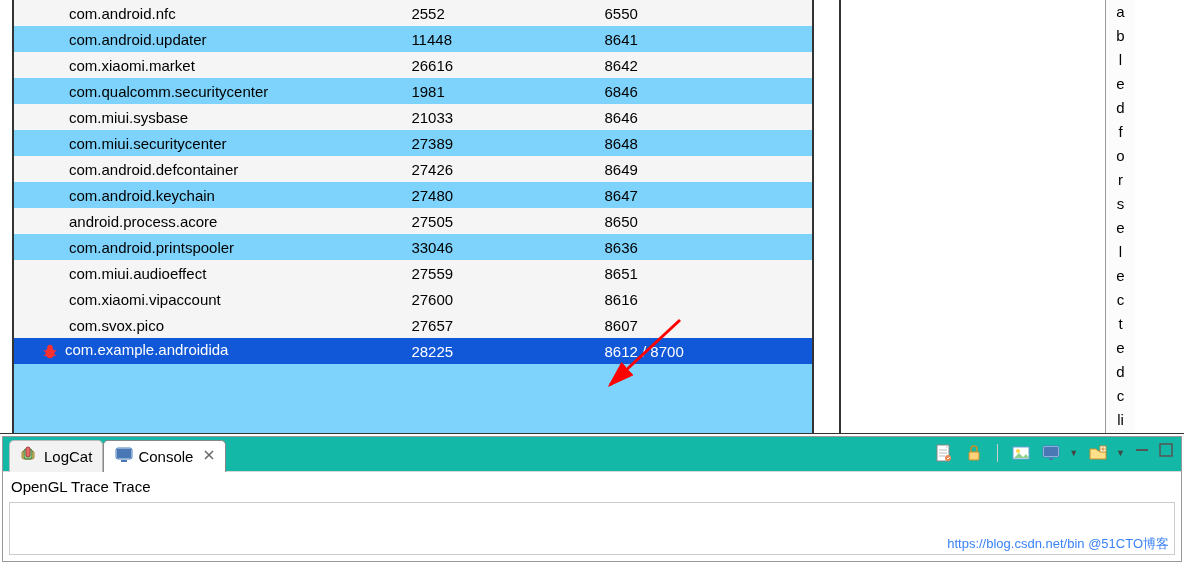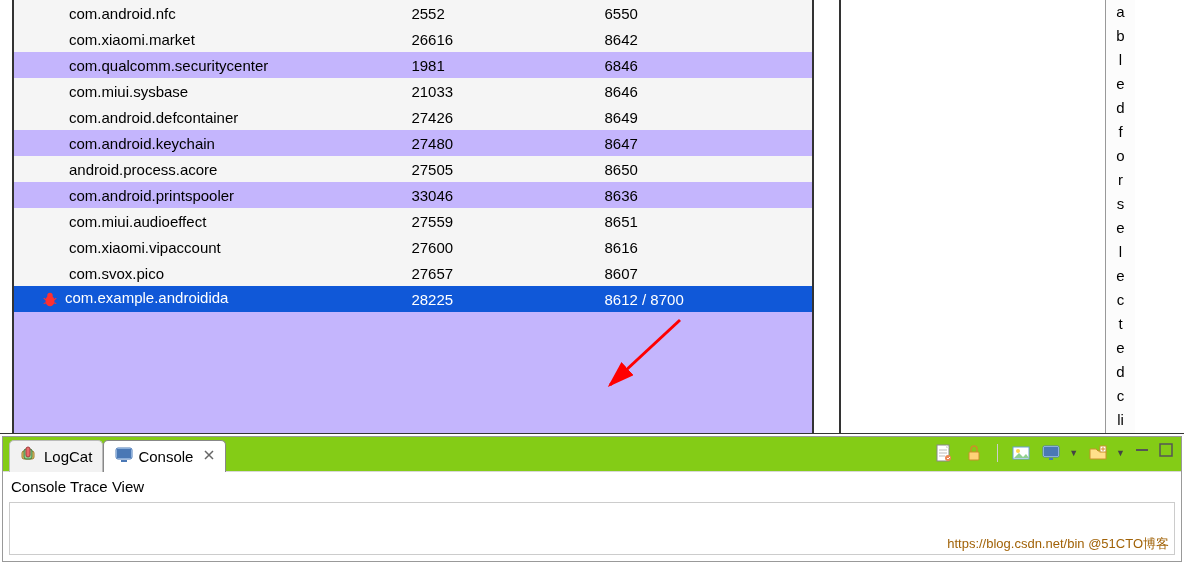--- a/index.html
+++ b/index.html
@@ -28,21 +28,21 @@
     position: absolute;
     right: -1px;
     top: 0;
     bottom: 0;
     border-right: 1px solid #333;
   }
   .table-pane {
     flex: 0 0 800px;
     border-right: 2px solid #333;
     overflow: hidden;
-    background: #c4b5fd;
+    background: #7dd3fc;
   }
   .process-table {
     width: 100%;
     border-collapse: collapse;
   }
   .process-table td {
     padding: 2px 6px;
     height: 26px;
     font-size: 15px;
     vertical-align: middle;
@@ -92,21 +92,21 @@
     position: relative;
     height: 126px;
     border: 1px solid #999;
     margin: 2px;
   }
   .tabs-bar {
     display: flex;
     align-items: center;
     height: 34px;
     padding: 0 6px;
-    background: #84cc16;
+    background: #14b8a6;
     position: relative;
   }
   .tab {
     display: flex;
     align-items: center;
     gap: 4px;
     padding: 4px 10px;
     border: 1px solid #888;
     border-bottom: none;
     border-radius: 5px 5px 0 0;
@@ -142,21 +142,21 @@
     bottom: 6px;
     top: 65px;
     border: 1px solid #ccc;
     background: #fff;
   }
   .watermark {
     position: absolute;
     right: 12px;
     bottom: 8px;
     font-size: 13px;
-    color: #a16207;
+    color: #3b82f6;
     pointer-events: none;
   }
   .divider {
     width: 1px;
     height: 18px;
     background: #ccc;
     margin: 0 3px;
   }
   .arrow-overlay {
     position: absolute;
@@ -178,37 +178,49 @@
 
   <div class="table-pane">
     <table class="process-table">
       <tbody id="proc-body">
           <tr class="alt">
             <td class="col-name"><span>com.android.nfc</span></td>
             <td class="col-pid">2552</td>
             <td class="col-mid"></td>
             <td class="col-port">6550</td>
           </tr>
+          <tr>
+            <td class="col-name"><span>com.android.updater</span></td>
+            <td class="col-pid">11448</td>
+            <td class="col-mid"></td>
+            <td class="col-port">8641</td>
+          </tr>
           <tr class="alt">
             <td class="col-name"><span>com.xiaomi.market</span></td>
             <td class="col-pid">26616</td>
             <td class="col-mid"></td>
             <td class="col-port">8642</td>
           </tr>
           <tr>
             <td class="col-name"><span>com.qualcomm.securitycenter</span></td>
             <td class="col-pid">1981</td>
             <td class="col-mid"></td>
             <td class="col-port">6846</td>
           </tr>
           <tr class="alt">
             <td class="col-name"><span>com.miui.sysbase</span></td>
             <td class="col-pid">21033</td>
             <td class="col-mid"></td>
             <td class="col-port">8646</td>
+          </tr>
+          <tr>
+            <td class="col-name"><span>com.miui.securitycenter</span></td>
+            <td class="col-pid">27389</td>
+            <td class="col-mid"></td>
+            <td class="col-port">8648</td>
           </tr>
           <tr class="alt">
             <td class="col-name"><span>com.android.defcontainer</span></td>
             <td class="col-pid">27426</td>
             <td class="col-mid"></td>
             <td class="col-port">8649</td>
           </tr>
           <tr>
             <td class="col-name"><span>com.android.keychain</span></td>
             <td class="col-pid">27480</td>
@@ -368,21 +380,21 @@
           </svg>
       </span>
       <span class="tool-icon" style="width:14px">
         <svg viewBox="0 0 14 14">
             <rect x="1" y="1" width="12" height="12" fill="none" stroke="#555" stroke-width="1.5"></rect>
           </svg>
       </span>
     </div>
   </div>
 
-  <div class="opengl-row">Console Trace View</div>
+  <div class="opengl-row">OpenGL Trace Trace</div>
   <div class="content-box"></div>
   <div class="watermark">https://blog.csdn.net/bin @51CTO博客</div>
 </div>
 
 <svg class="arrow-overlay" width="120" height="120">
   <defs>
     <marker id="ah" markerWidth="10" markerHeight="10" refX="8" refY="3" orient="auto">
       <path d="M0,0 L0,6 L9,3 Z" fill="#ff0000"></path>
     </marker>
   </defs>

